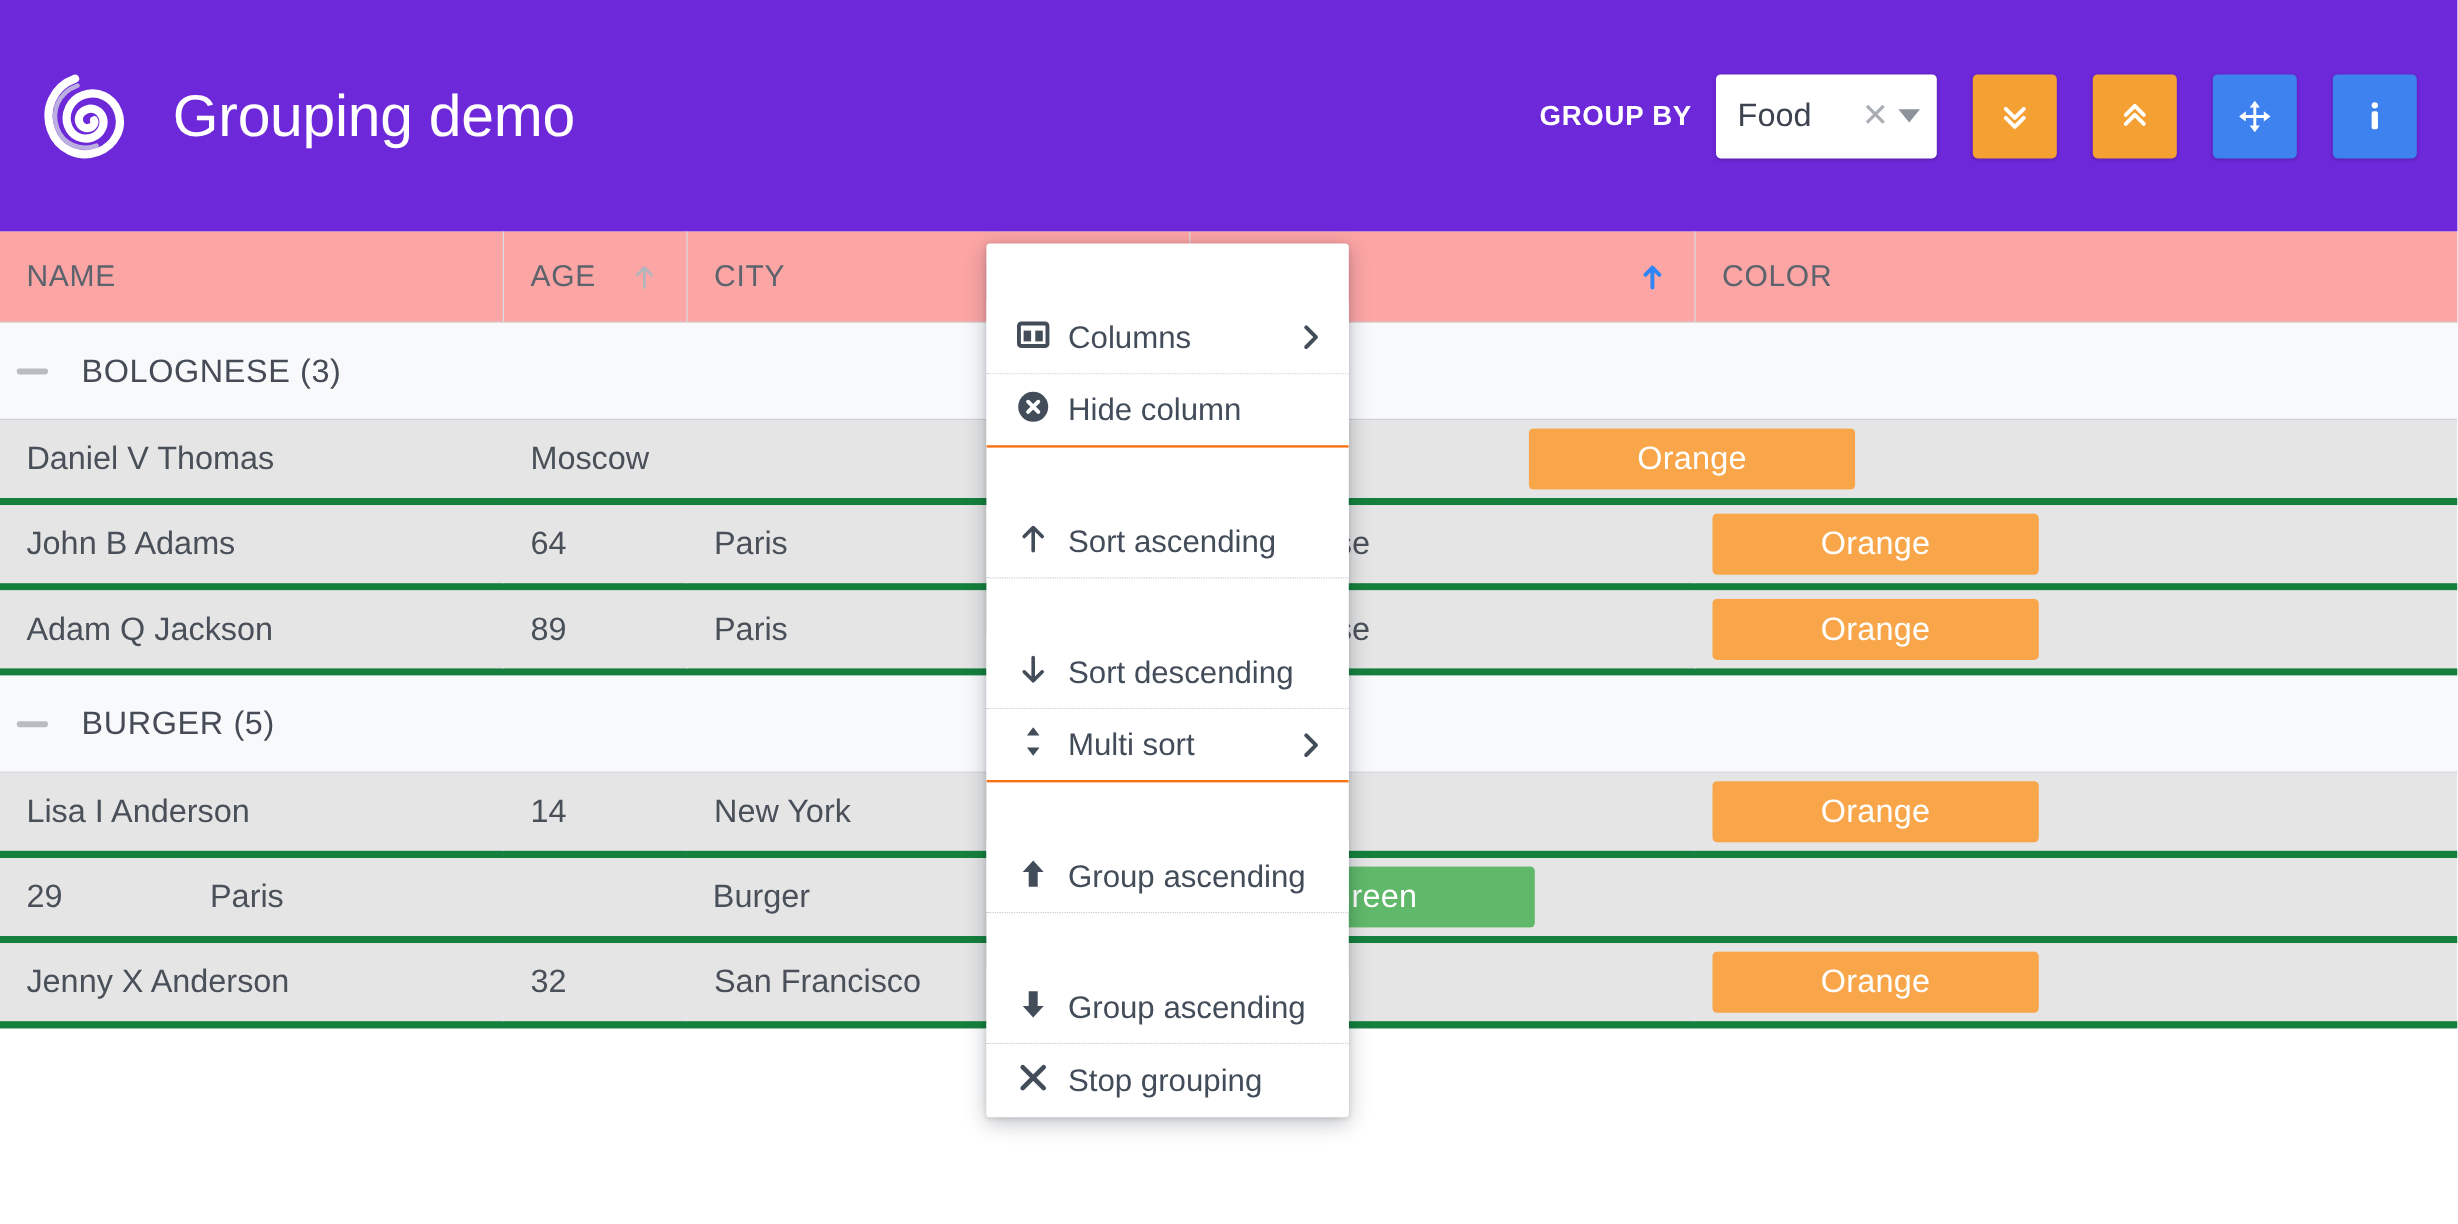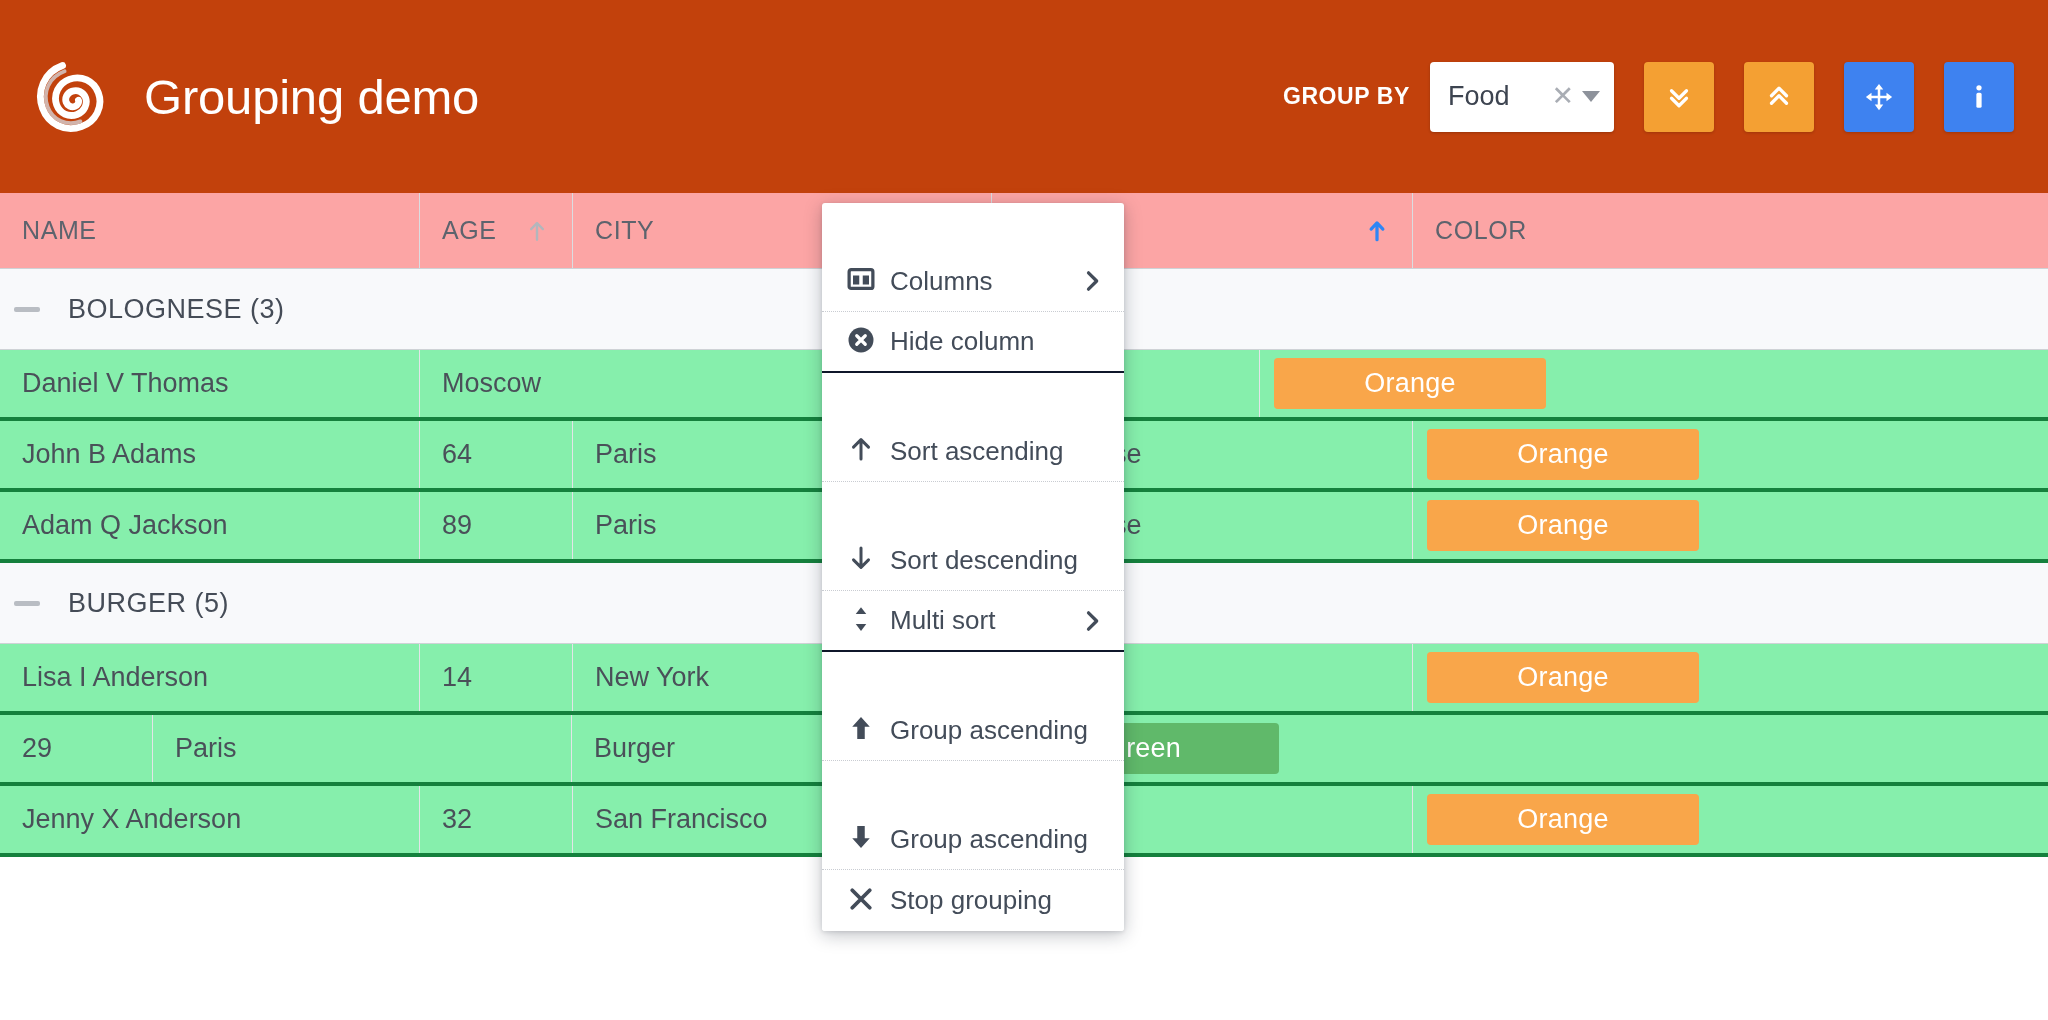--- a/index.html
+++ b/index.html
@@ -8,21 +8,21 @@
     font-family: "Liberation Sans", sans-serif;
     background: #ffffff;
     overflow: hidden;
   }
   #app { position: relative; width: 2048px; height: 1020px; }
 
   
   .header {
     position: absolute; top: 0; left: 0;
     width: 2048px; height: 193px;
-    background: #c2410c;
+    background: #6d28d9;
     display: flex; align-items: center;
   }
   .brand { display: flex; align-items: center; padding-left: 36px; }
   .logo { width: 76px; height: 76px; flex: 0 0 76px; }
   .app-title {
     color: #ffffff;
     font-size: 49px;
     font-weight: 400;
     letter-spacing: -0.2px;
     margin-left: 32px;
@@ -123,22 +123,22 @@
     margin-right: 16px;
     flex: 0 0 26px;
   }
   .group-title {
     font-size: 27px; color: #454c57;
     letter-spacing: 0.5px; white-space: nowrap;
   }
   .data-row {
     height: 71px;
     display: flex;
-    border-bottom: 4px solid #15803d;
-    background: #86efac;
+    border-bottom: 6px solid #15803d;
+    background: #e5e5e5;
   }
   .cell {
     display: flex; align-items: center;
     border-right: 1px solid #e3e5e8;
     padding: 0 22px;
     height: 100%;
     font-size: 27px;
     color: #4a5059;
     white-space: nowrap;
     overflow: hidden;
@@ -172,21 +172,21 @@
     z-index: 50;
   }
   .ctx-item {
     height: 61px;
     display: flex; align-items: center;
     padding: 0 18px 0 22px;
     cursor: pointer;
     background: #ffffff;
   }
   .ctx-item.sep-dotted { border-bottom: 1px dotted #c9ccd2; margin-top: 48px; }
-  .ctx-item.sep-solid  { border-bottom: 2px solid #0f172a; text-align: center; }
+  .ctx-item.sep-solid  { border-bottom: 2px solid #f97316; text-align: center; }
   .ctx-icon {
     width: 34px; flex: 0 0 34px;
     display: flex; align-items: center; justify-content: center;
     color: #434c59;
   }
   .ctx-label {
     margin-left: 12px;
     font-size: 26px;
     color: #434c59;
     white-space: nowrap;

